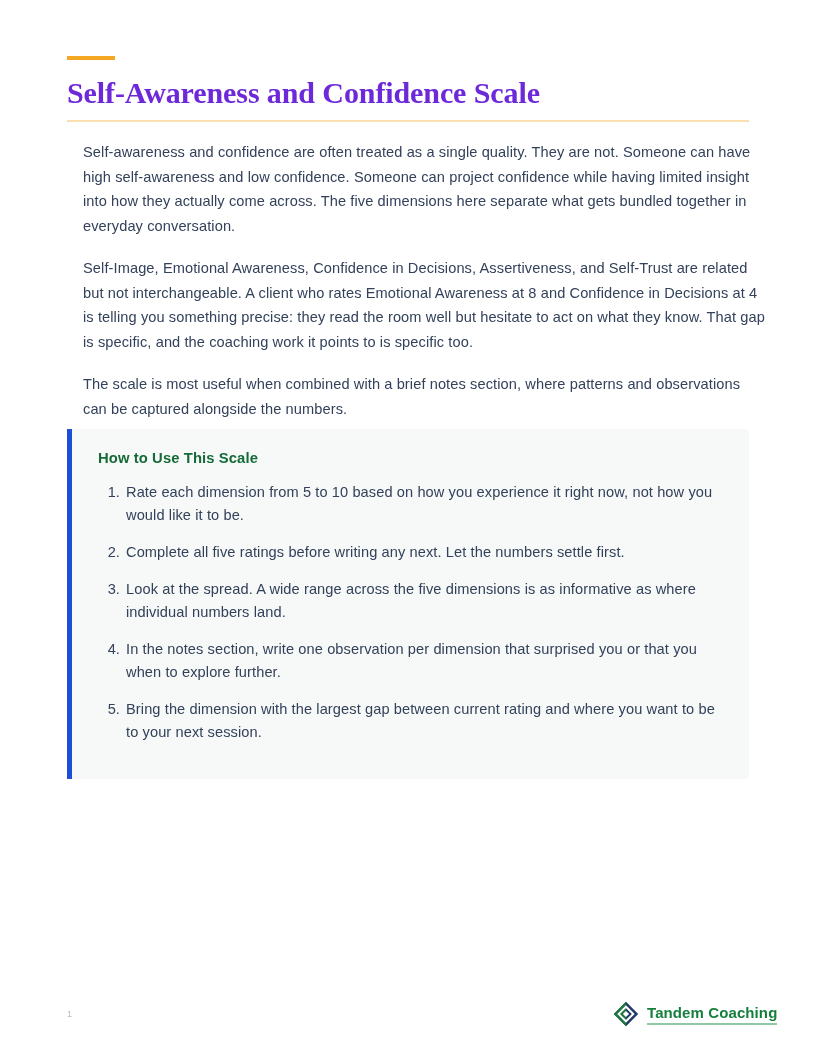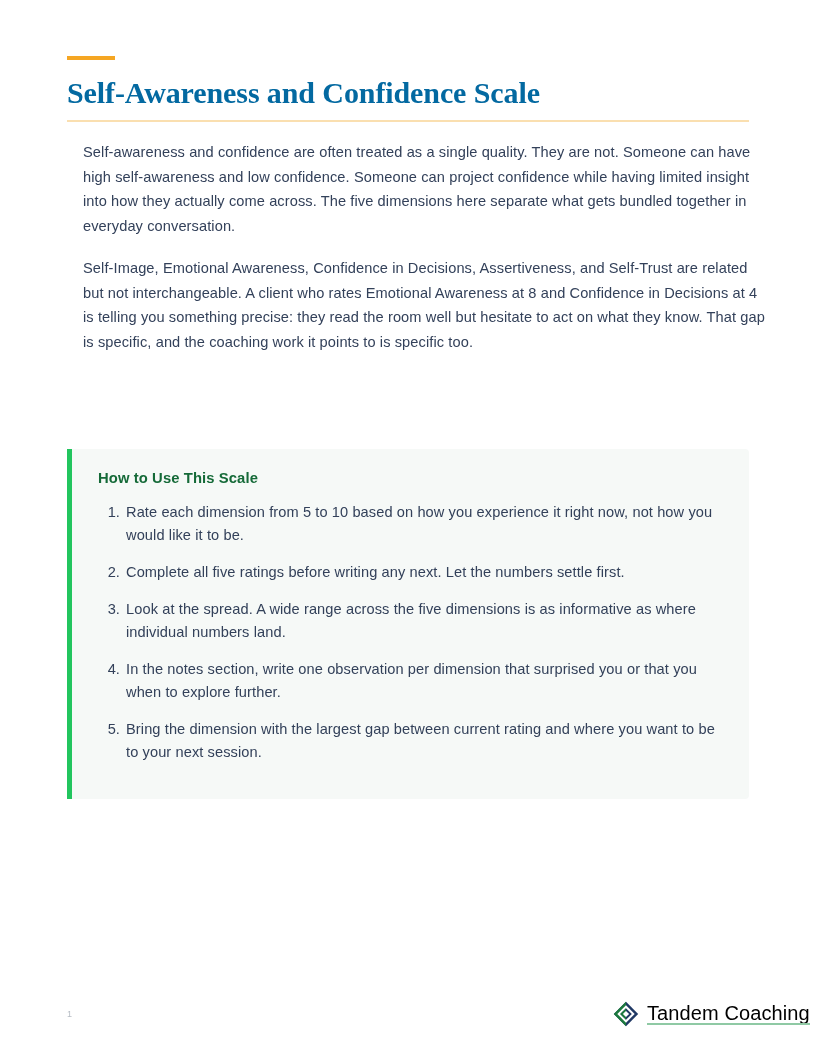--- a/index.html
+++ b/index.html
@@ -37,21 +37,21 @@
   .page-title {
     position: absolute;
     left: 67px;
     top: 74px;
     width: 700px;
     margin: 0;
     font-family: "Liberation Serif", serif;
     font-weight: 700;
     font-size: 30px;
     line-height: 38px;
-    color: #0369a1;
+    color: #6d28d9;
     letter-spacing: -0.1px;
   }
 
   .title-rule {
     position: absolute;
     left: 67px;
     top: 120px;
     width: 682px;
     height: 2px;
     background: #FADFB0;
@@ -73,25 +73,25 @@
     letter-spacing: 0.1px;
   }
   .body-copy p:last-child {
     margin-bottom: 0;
   }
 
   
   .callout {
     position: absolute;
     left: 67px;
-    top: 449px;
+    top: 429px;
     width: 682px;
     box-sizing: border-box;
     background: #F6F9F7;
-    border-left: 5px solid #22c55e;
+    border-left: 5px solid #1d4ed8;
     border-top-right-radius: 4px;
     border-bottom-right-radius: 4px;
     padding: 18px 26px 22px 26px;
   }
 
   .callout-title {
     margin: 0 0 12px 0;
     font-size: 14.8px;
     font-weight: 700;
     line-height: 22px;
@@ -155,24 +155,24 @@
     display: block;
     flex: none;
   }
   .logo-wordmark {
     display: flex;
     flex-direction: column;
     align-items: stretch;
     padding-top: 1px;
   }
   .logo-text {
-    font-size: 20px;
+    font-size: 15px;
     line-height: 18px;
-    font-weight: 400;
-    color: #000000;
+    font-weight: 700;
+    color: #15803d;
     letter-spacing: 0.1px;
     white-space: nowrap;
   }
   .logo-underline {
     height: 1.5px;
     background: #8FC9A4;
     margin-top: 1px;
   }
 </style>
 </head>
@@ -182,20 +182,21 @@
 
   <div class="accent-bar"></div>
 
   <h1 class="page-title">Self-Awareness and Confidence Scale</h1>
 
   <div class="title-rule"></div>
 
   <div class="body-copy">
     <p>Self-awareness and confidence are often treated as a single quality. They are not. Someone can have high self-awareness and low confidence. Someone can project confidence while having limited insight into how they actually come across. The five dimensions here separate what gets bundled together in everyday conversation.</p>
     <p>Self-Image, Emotional Awareness, Confidence in Decisions, Assertiveness, and Self-Trust are related but not interchangeable. A client who rates Emotional Awareness at 8 and Confidence in Decisions at 4 is telling you something precise: they read the room well but hesitate to act on what they know. That gap is specific, and the coaching work it points to is specific too.</p>
+    <p>The scale is most useful when combined with a brief notes section, where patterns and observations can be captured alongside the numbers.</p>
   </div>
 
   <div class="callout">
     <div class="callout-title">How to Use This Scale</div>
     <ol class="callout-list">
       <li>Rate each dimension from 5 to 10 based on how you experience it right now, not how you would like it to be.</li>
       <li>Complete all five ratings before writing any next. Let the numbers settle first.</li>
       <li>Look at the spread. A wide range across the five dimensions is as informative as where individual numbers land.</li>
       <li>In the notes section, write one observation per dimension that surprised you or that you when to explore further.</li>
       <li>Bring the dimension with the largest gap between current rating and where you want to be to your next session.</li>

